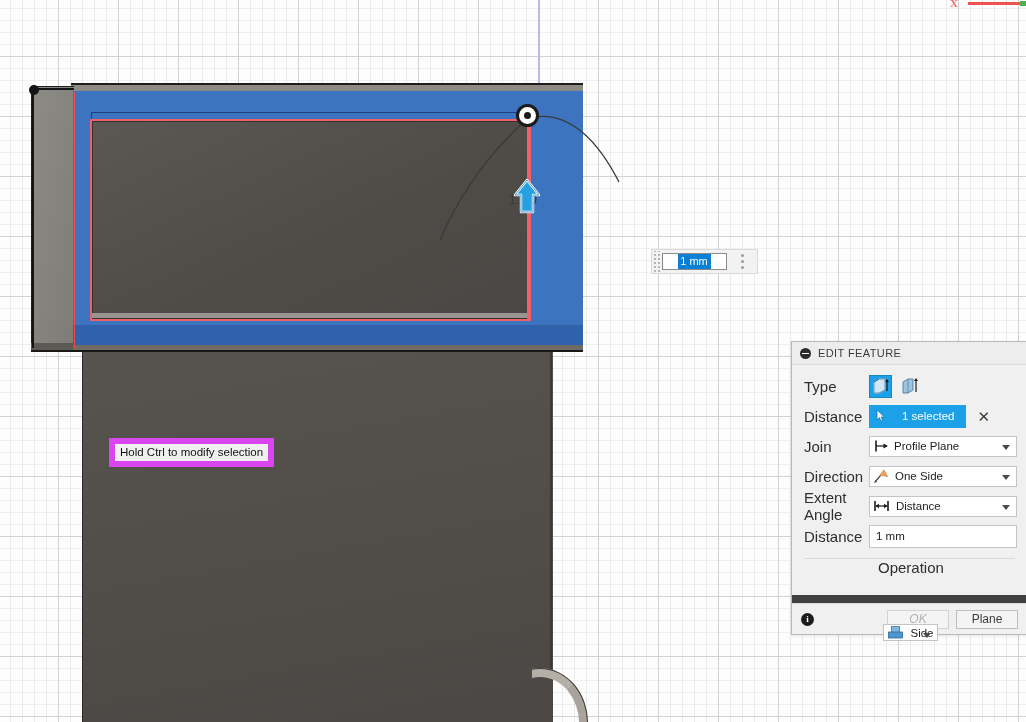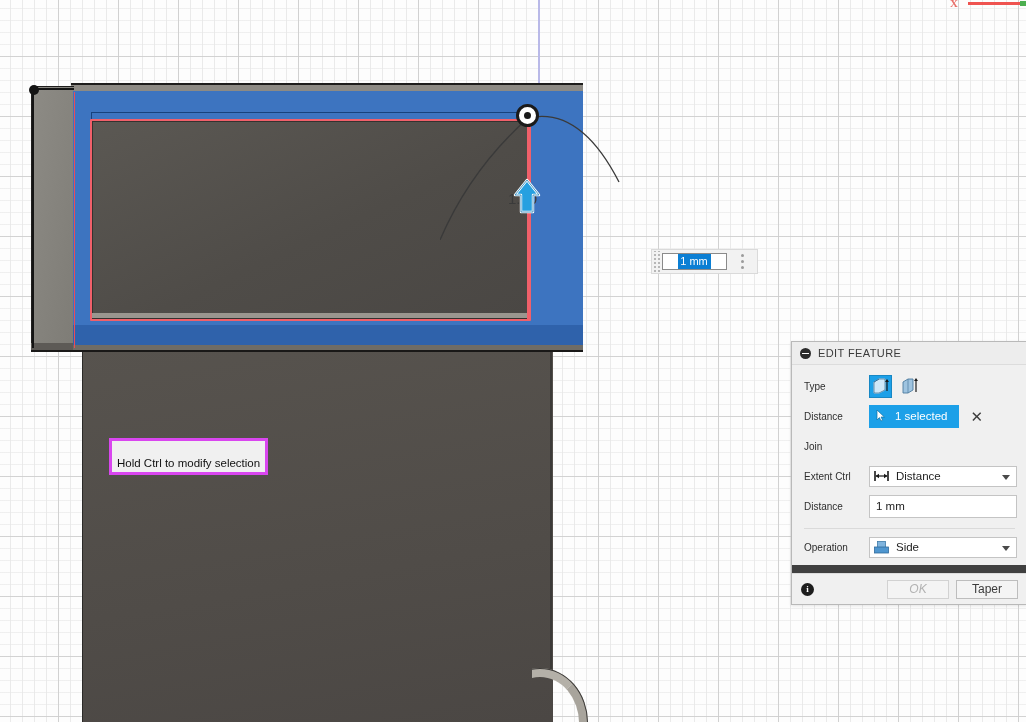--- a/index.html
+++ b/index.html
@@ -210,22 +210,22 @@
   }
   .vp-dots{
     flex:1;display:flex;flex-direction:column;align-items:center;
     justify-content:center;gap:3px;
   }
   .vp-dots i{display:block;width:3px;height:3px;border-radius:50%;background:#9b9b9b;}
 
   
   #tooltip{
     position:absolute;left:109px;top:438px;
-    background:#f0f0f0;border:3px solid #d946ef;
-    padding:16px 5px 3px 5px;
+    background:#f0f0f0;border:6px solid #d946ef;
+    padding:2px 5px 3px 5px;
     font-size:11.5px;color:#111;
     white-space:nowrap;
   }
 
   
   #dialog{
     position:absolute;left:791px;top:341px;width:235px;
     background:#404040;
     border:1px solid #b9b9b9;
     border-right:none;
@@ -245,21 +245,21 @@
     content:"";position:absolute;left:2px;top:5px;width:7px;height:1.5px;background:#fff;
   }
   .dlg-title{
     font-size:11px;letter-spacing:0.4px;color:#3b3b3b;
   }
   .dlg-body{padding:6px 0 0 0;background:#f0f0f0;}
   .row{
     display:flex;align-items:center;height:30px;padding:0 10px 0 12px;
   }
   .row-label{
-    width:65px;flex:0 0 65px;font-size:10px;color:#2e2e2e;
+    width:65px;flex:0 0 65px;font-size:15px;color:#2e2e2e;
   }
   .ctrl{
     flex:1;height:21px;background:#fff;border:1px solid #c4c4c4;
     display:flex;align-items:center;padding:0 3px;
     box-sizing:border-box;position:relative;
   }
   .ctrl .ctext{font-size:11.5px;color:#222;margin-left:5px;}
   .caret{
     position:absolute;right:6px;top:8px;
     width:0;height:0;border-left:4px solid transparent;
@@ -275,21 +275,21 @@
   .type-btns{display:flex;align-items:center;gap:7px;flex:1;}
   .type-btn{
     width:23px;height:23px;display:flex;align-items:center;justify-content:center;
     box-sizing:border-box;
   }
   .type-btn.sel{background:#1ca0e8;border:1px solid #1787c4;}
 
   
   .prof-chip{
     height:23px;background:#1ca0e8;color:#fff;
-    display:flex;align-items:center;gap:9px;padding:0 12px 0 7px;
+    display:flex;align-items:center;gap:16px;padding:0 12px 0 7px;
     font-size:11.5px;
   }
   .prof-clear{
     margin-left:11px;font-size:15px;color:#3d3d3d;line-height:1;
     font-family:"Liberation Sans", sans-serif;
   }
 
   .divider{height:1px;background:#dadada;margin:7px 12px 0 12px;}
 
   .dlg-footer{
@@ -420,25 +420,46 @@
             <path d="M1 0 L1 10 L3.4 7.6 L5 11 L6.6 10.2 L5.1 7 L8.4 7 Z" fill="#ffffff" stroke="#0f6fa0" stroke-width="0.7"></path>
           </svg>
           <span>1 selected</span>
         </div>
         <span class="prof-clear">✕</span>
       </div>
     </div>
 
     <div class="row">
       <span class="row-label">Join</span>
-    </div>
-
+      <div class="ctrl">
+        <svg width="16" height="14" viewBox="0 0 16 14">
+          <line x1="3" y1="1.5" x2="3" y2="12.5" stroke="#1a1a1a" stroke-width="1.6"></line>
+          <line x1="3" y1="7" x2="12" y2="7" stroke="#1a1a1a" stroke-width="1.2"></line>
+          <path d="M15 7 L10.5 4.6 L10.5 9.4 Z" fill="#1a1a1a"></path>
+        </svg>
+        <span class="ctext">Profile Plane</span>
+        <span class="caret"></span>
+      </div>
+    </div>
 
     <div class="row">
-      <span class="row-label">Extent Ctrl</span>
+      <span class="row-label">Direction</span>
+      <div class="ctrl">
+        <svg width="17" height="15" viewBox="0 0 17 15">
+          <path d="M11 1 L14.5 7.5 L7 6 Z" fill="#f0a35e" stroke="#d07f32" stroke-width="0.8"></path>
+          <path d="M7.5 6.5 L2 13" stroke="#4a4a4a" stroke-width="1.2"></path>
+          <path d="M1 14 L4 12.8 L2.5 11 Z" fill="#4a4a4a"></path>
+        </svg>
+        <span class="ctext">One Side</span>
+        <span class="caret"></span>
+      </div>
+    </div>
+
+    <div class="row">
+      <span class="row-label">Extent Angle</span>
       <div class="ctrl">
         <svg width="18" height="14" viewBox="0 0 18 14">
           <line x1="2" y1="2" x2="2" y2="12" stroke="#1a1a1a" stroke-width="1.6"></line>
           <line x1="15" y1="2" x2="15" y2="12" stroke="#1a1a1a" stroke-width="1.6"></line>
           <line x1="3" y1="7" x2="14" y2="7" stroke="#1a1a1a" stroke-width="1.2"></line>
           <path d="M2.5 7 L6 4.8 L6 9.2 Z" fill="#1a1a1a"></path>
           <path d="M14.5 7 L11 4.8 L11 9.2 Z" fill="#1a1a1a"></path>
         </svg>
         <span class="ctext">Distance</span>
         <span class="caret"></span>
@@ -446,34 +467,34 @@
     </div>
 
     <div class="row">
       <span class="row-label">Distance</span>
       <div class="textfield">1 mm</div>
     </div>
 
 
     <div class="divider"></div>
 
-    <div class="row" style="height:36px;">
+    <div class="row" style="height:36px;flex-direction:column;">
       <span class="row-label">Operation</span>
       <div class="ctrl">
         <svg width="18" height="15" viewBox="0 0 18 15">
           <rect x="4.5" y="1.5" width="8" height="6" fill="#7fb4de" stroke="#3f7aa8" stroke-width="0.8"></rect>
           <rect x="1.5" y="7" width="14" height="6" fill="#4f96cf" stroke="#2f6a9c" stroke-width="0.8"></rect>
         </svg>
         <span class="ctext">Side</span>
         <span class="caret"></span>
       </div>
     </div>
 
   </div>
 
   <div class="dlg-footer">
     <span class="info-icon">i</span>
     <span class="spacer"></span>
     <div class="btn disabled">OK</div>
-    <div class="btn">Taper</div>
+    <div class="btn">Plane</div>
   </div>
 
 </div>
 
 </body></html>

